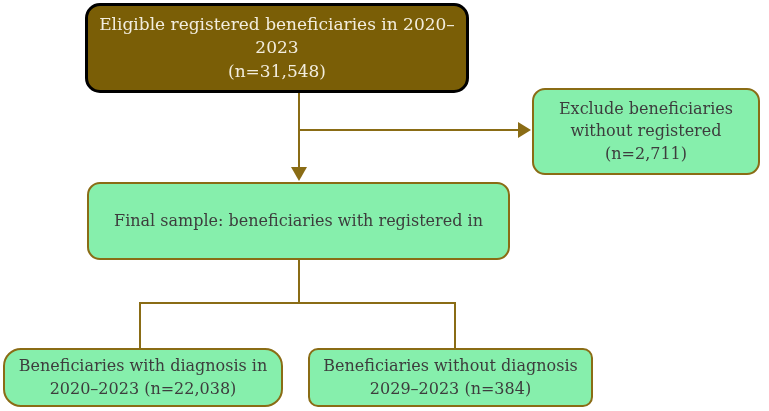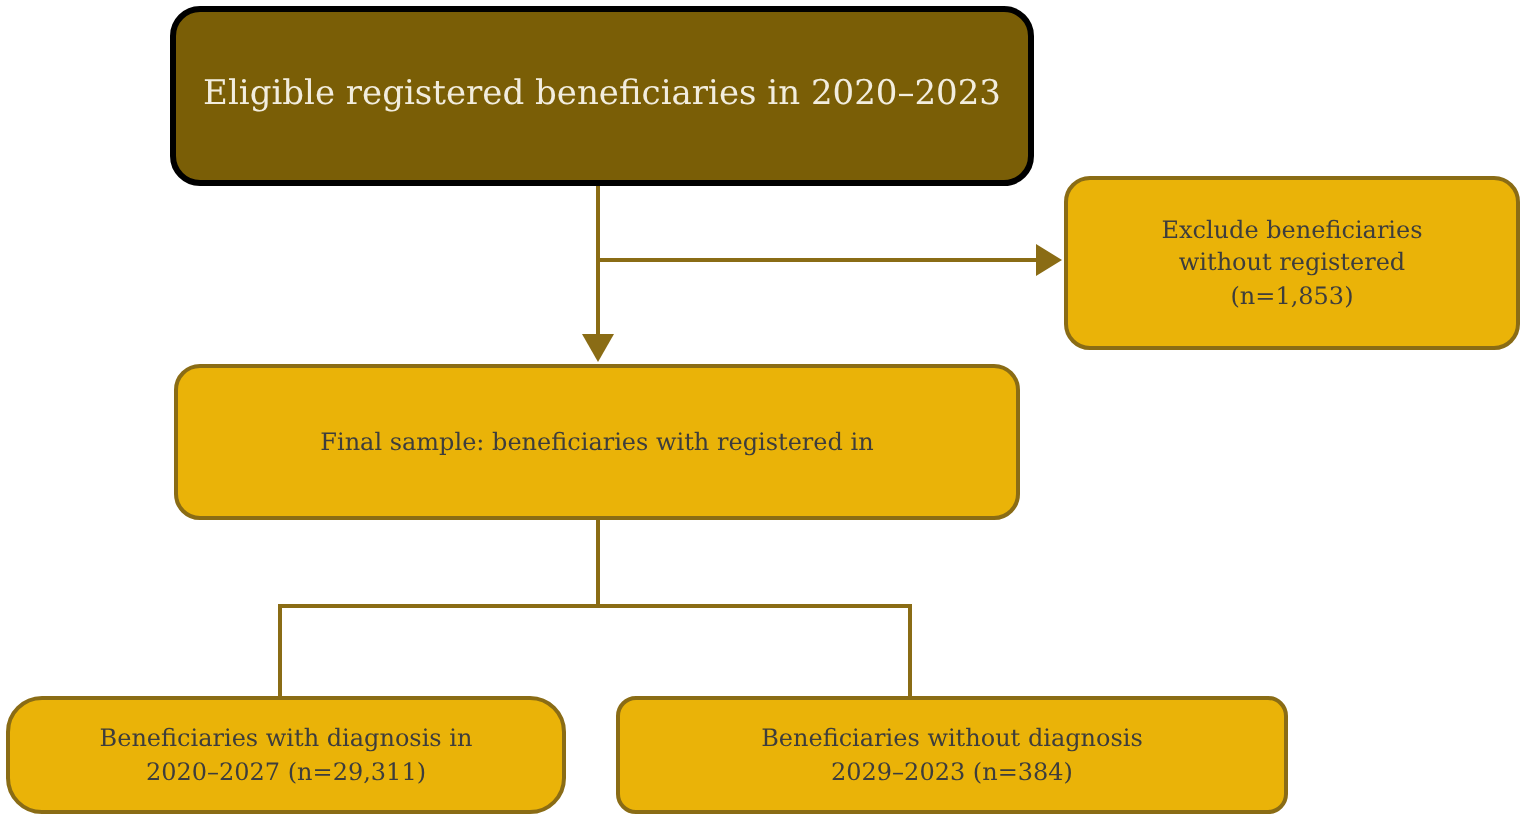--- a/index.html
+++ b/index.html
@@ -28,40 +28,40 @@
     z-index: 1;
   }
   .box {
     position: absolute;
     z-index: 2;
     display: flex;
     flex-direction: column;
     justify-content: center;
     align-items: center;
     text-align: center;
-    background: #eab308;
+    background: #86efac;
     border: 2px solid var(--accent);
     border-radius: 13px;
     color: var(--text-dark);
-    font-size: 12px;
+    font-size: 16px;
     line-height: 1.38;
     padding: 2px 6px;
   }
   .box.dark {
     background: var(--dark-fill);
     border: 3px solid var(--top-border);
     border-radius: 15px;
     color: var(--text-light);
     font-size: 17px;
   }
-  #node-eligible { left: 85px;  top: 3px;   width: 432px; height: 90px; }
+  #node-eligible { left: 85px;  top: 3px;   width: 384px; height: 90px; }
   #node-exclude  { left: 532px; top: 88px;  width: 228px; height: 87px; }
   #node-final    { left: 87px;  top: 182px; width: 423px; height: 78px; }
   #node-with-dx  { left: 3px;   top: 348px; width: 280px; height: 59px; border-radius: 18px; }
-  #node-without-dx { left: 308px; top: 348px; width: 336px; height: 59px; border-radius: 10px; }
+  #node-without-dx { left: 308px; top: 348px; width: 285px; height: 59px; border-radius: 10px; }
   .conn-line { stroke: var(--accent); stroke-width: 2; fill: none; }
   .conn-arrow { fill: var(--accent); stroke: none; }
 </style>
 </head>
 <body>
 
 <div id="canvas">
 
   <svg id="connectors" viewBox="0 0 769 411" xmlns="http://www.w3.org/2000/svg">
     <line class="conn-line" x1="299" y1="93" x2="299" y2="169"></line>
@@ -69,35 +69,36 @@
     <line class="conn-line" x1="299" y1="130" x2="520" y2="130"></line>
     <polygon class="conn-arrow" points="518,122 518,138 531,130"></polygon>
     <line class="conn-line" x1="299" y1="260" x2="299" y2="304"></line>
     <line class="conn-line" x1="139" y1="303" x2="456" y2="303"></line>
     <line class="conn-line" x1="140" y1="302" x2="140" y2="348"></line>
     <line class="conn-line" x1="455" y1="302" x2="455" y2="348"></line>
   </svg>
 
   <div class="box dark" id="node-eligible">
     <div>Eligible registered beneficiaries in 2020–2023</div>
+    <div>(n=31,548)</div>
   </div>
 
   <div class="box" id="node-exclude">
     <div>Exclude beneficiaries</div>
     <div>without registered</div>
-    <div>(n=1,853)</div>
+    <div>(n=2,711)</div>
   </div>
 
   <div class="box" id="node-final">
     <div>Final sample: beneficiaries with registered in</div>
   </div>
 
   <div class="box" id="node-with-dx">
     <div>Beneficiaries with diagnosis in</div>
-    <div>2020–2027 (n=29,311)</div>
+    <div>2020–2023 (n=22,038)</div>
   </div>
 
   <div class="box" id="node-without-dx">
     <div>Beneficiaries without diagnosis</div>
     <div>2029–2023 (n=384)</div>
   </div>
 
 </div>
 
 </body></html>

